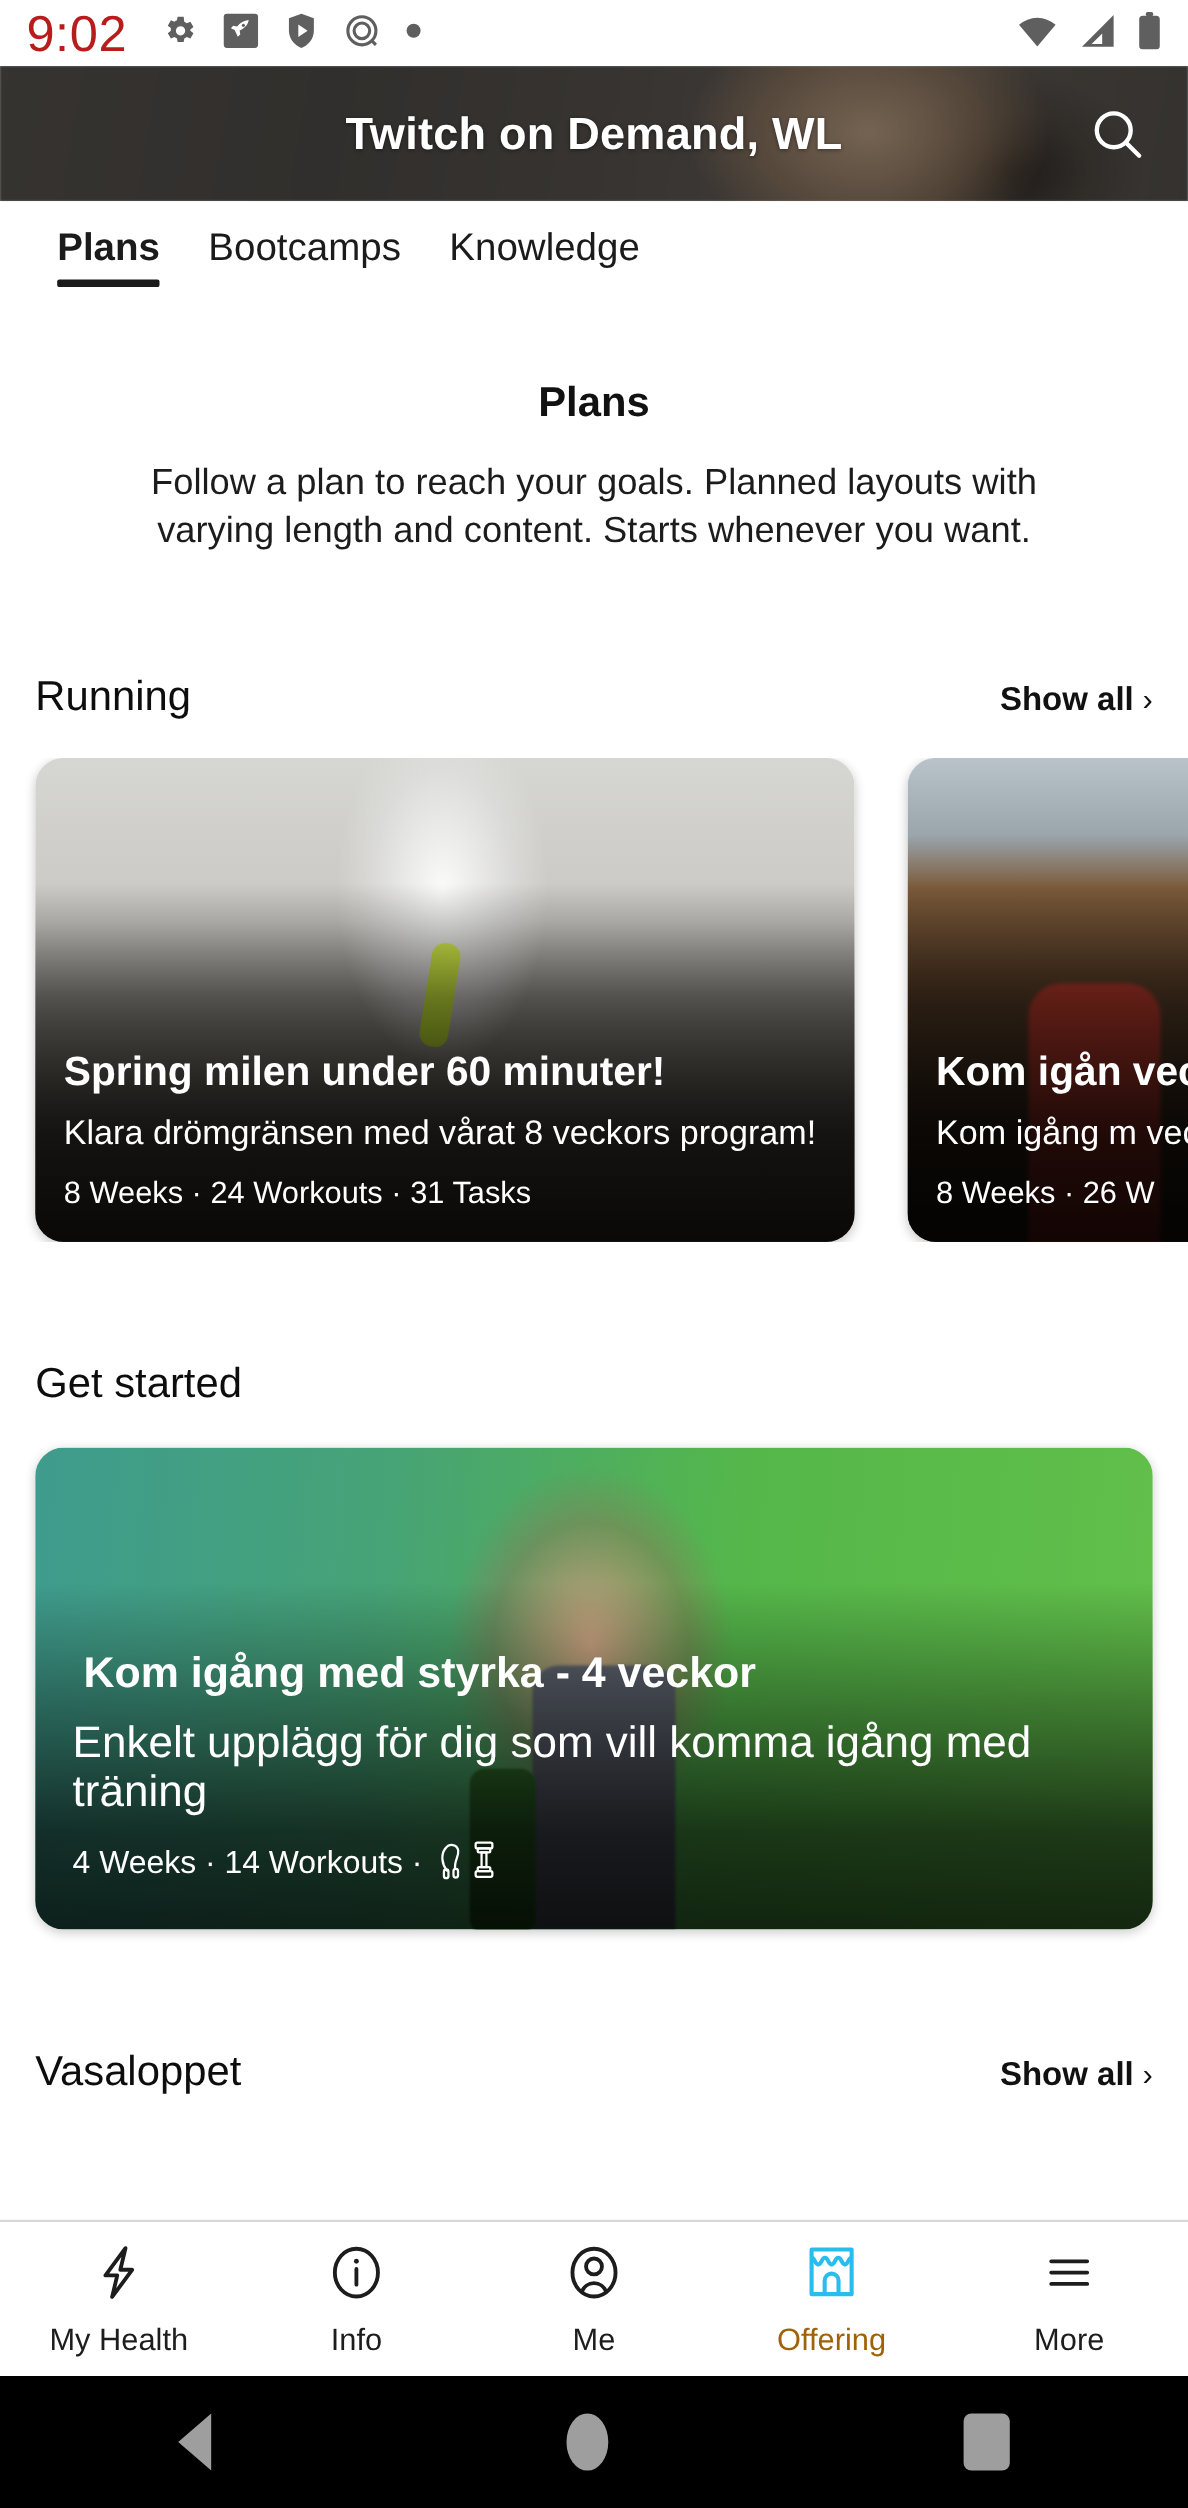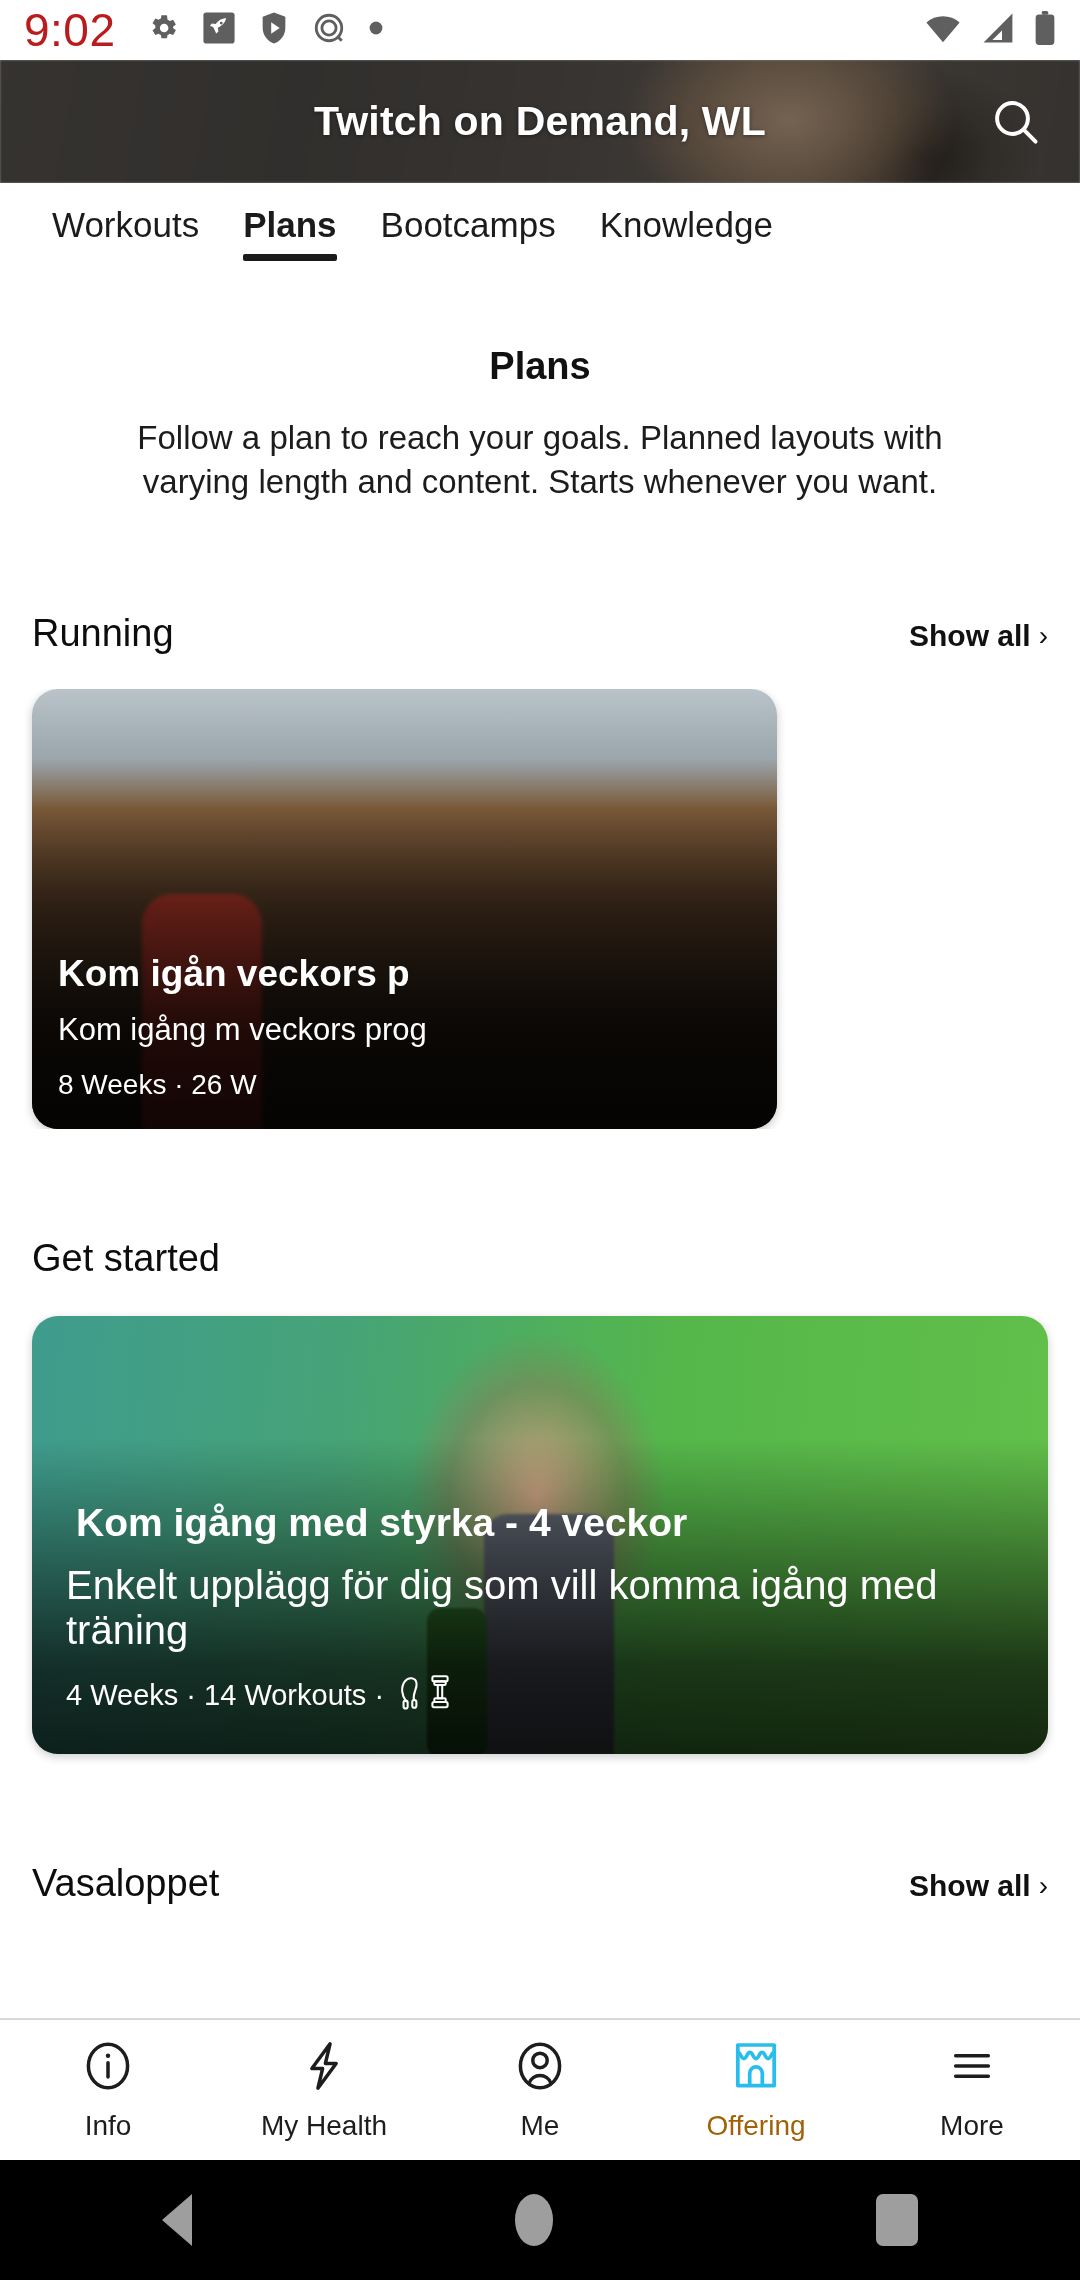--- a/index.html
+++ b/index.html
@@ -245,23 +245,20 @@
     <div class="header-title">Twitch on Demand, WL</div>
     <div class="header-search">
       <svg width="56" height="56" viewBox="0 0 24 24" fill="none" stroke="#ffffff" stroke-width="1.7" stroke-linecap="round">
         <circle cx="10.5" cy="10.5" r="6.6"></circle>
           <path d="M15.4 15.4l5 5"></path>
       </svg>
     </div>
   </div>
 
   <div class="tabs">
-    <div class="tab">
-      <span>Workouts</span>
-    </div>
     <div class="tab active">
       <span>Plans</span>
       <span class="tab-underline"></span>
     </div>
     <div class="tab">
       <span>Bootcamps</span>
     </div>
     <div class="tab">
       <span>Knowledge</span>
     </div>
@@ -274,20 +271,31 @@
 
     <div class="section-head">
       <div class="section-title">Running</div>
       <div class="show-all">
         <span>Show all</span>
         <span class="chev">›</span>
       </div>
     </div>
 
     <div class="card-row">
+      <div class="plan-card card1">
+        <div class="bg">
+            <div class="neon"></div>
+          </div>
+        <div class="card-scrim"></div>
+        <div class="card-text">
+          <div class="card-title">Spring milen under 60 minuter!</div>
+          <div class="card-sub">Klara drömgränsen med vårat 8 veckors program!</div>
+          <div class="card-meta">8 Weeks · 24 Workouts · 31 Tasks</div>
+        </div>
+      </div>
 
       <div class="plan-card card2">
         <div class="bg">
             <div class="red"></div>
           </div>
         <div class="card-scrim"></div>
         <div class="card-text">
           <div class="card-title">Kom igån veckors p</div>
           <div class="card-sub">Kom igång m veckors prog</div>
           <div class="card-meta">8 Weeks · 26 W</div>
@@ -340,35 +348,35 @@
         <span>Show all</span>
         <span class="chev">›</span>
       </div>
     </div>
 
   </div>
 
   <div class="bottomnav">
     <div class="navitem">
       <span>
+        <svg width="56" height="56" viewBox="0 0 24 24" fill="none" stroke="#1d1d1d" stroke-width="1.5" stroke-linejoin="round">
+          <path d="M14.6 2.5L6.8 13.1h4.6l-2 8.4 7.8-10.6h-4.6z"></path>
+        </svg>
+      </span>
+      <span class="navlabel">My Health</span>
+    </div>
+    <div class="navitem">
+      <span>
         <svg width="56" height="56" viewBox="0 0 24 24" fill="none" stroke="#1d1d1d" stroke-width="1.5">
           <ellipse cx="12" cy="12" rx="8.4" ry="9.3"></ellipse>
             <path d="M12 10.6v6.1" stroke-linecap="round"></path>
             <circle cx="12" cy="7.6" r=".95" fill="#1d1d1d" stroke="none"></circle>
         </svg>
       </span>
       <span class="navlabel">Info</span>
-    </div>
-    <div class="navitem">
-      <span>
-        <svg width="56" height="56" viewBox="0 0 24 24" fill="none" stroke="#1d1d1d" stroke-width="1.5" stroke-linejoin="round">
-          <path d="M14.6 2.5L6.8 13.1h4.6l-2 8.4 7.8-10.6h-4.6z"></path>
-        </svg>
-      </span>
-      <span class="navlabel">My Health</span>
     </div>
     <div class="navitem">
       <span>
         <svg width="56" height="56" viewBox="0 0 24 24" fill="none" stroke="#1d1d1d" stroke-width="1.5">
           <ellipse cx="12" cy="12" rx="8.4" ry="9.3"></ellipse>
             <circle cx="12" cy="9.6" r="3.1"></circle>
             <path d="M7.3 19.4a5 5 0 019.4 0"></path>
         </svg>
       </span>
       <span class="navlabel">Me</span>

